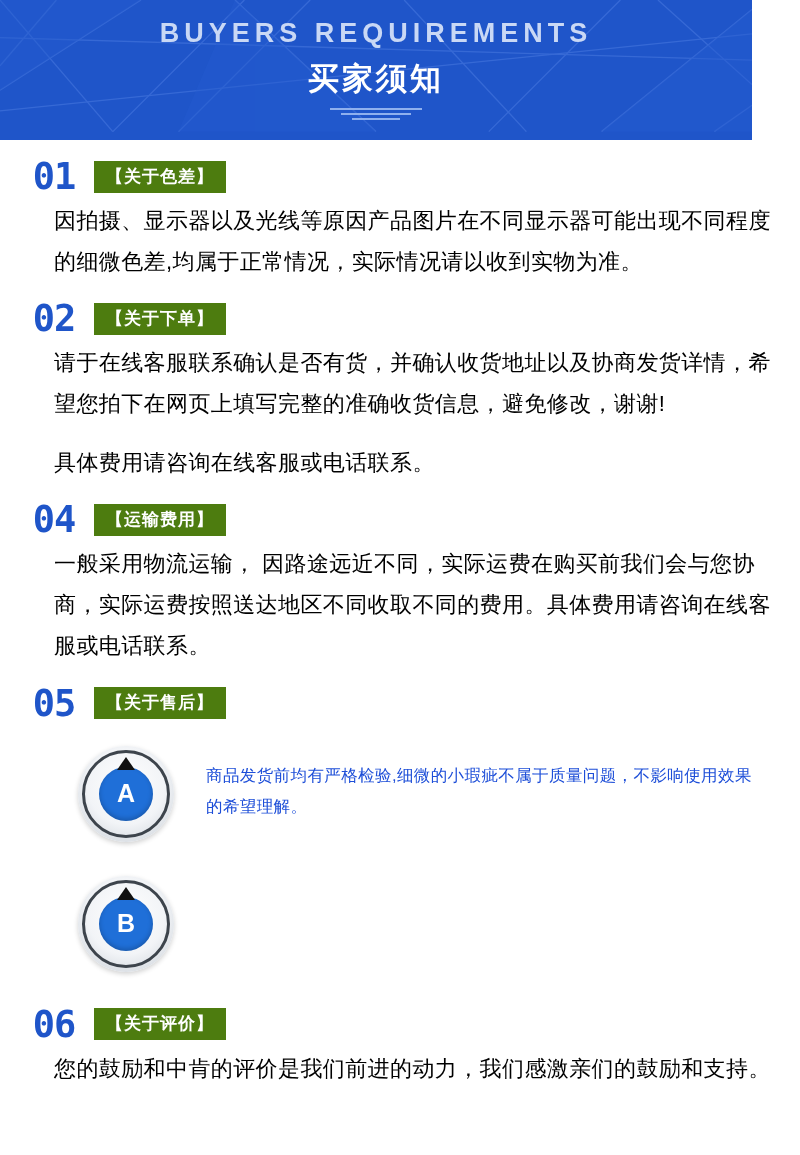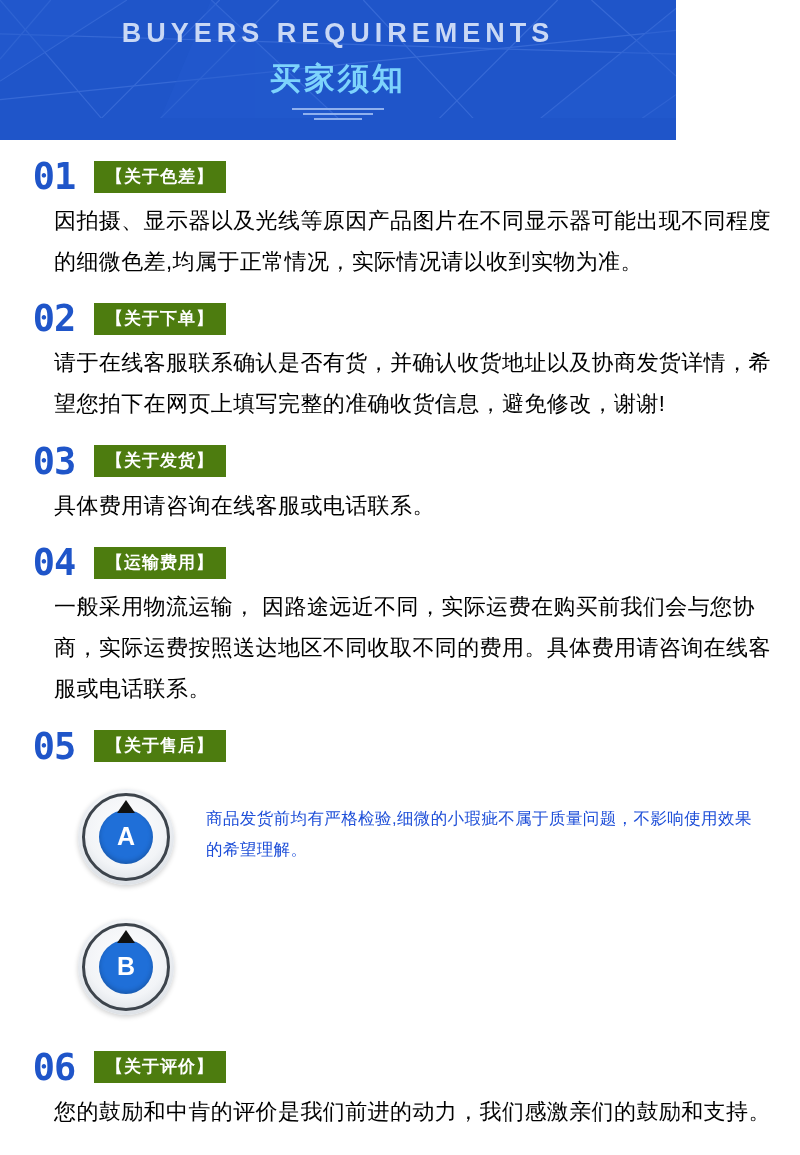--- a/index.html
+++ b/index.html
@@ -13,21 +13,21 @@
     height: 1155px;
     position: relative;
     font-family: "Liberation Sans", "DejaVu Sans", sans-serif;
     color: #1a1a1a;
     overflow: hidden;
   }
 
   
   .header {
     position: relative;
-    width: 676px;
+    width: 752px;
     height: 140px;
     background: #1f55c9;
     overflow: hidden;
   }
   .header .facets {
     position: absolute;
     inset: 0;
     opacity: 0.55;
   }
   .header-inner {
@@ -41,21 +41,21 @@
   }
   .header-en {
     color: #c9d8f5;
     font-size: 27px;
     letter-spacing: 5px;
     font-weight: bold;
     line-height: 1;
     margin-top: 2px;
   }
   .header-cn {
-    color: #7dd3fc;
+    color: #ffffff;
     font-size: 31px;
     font-weight: bold;
     letter-spacing: 3px;
     line-height: 1;
     margin-top: 16px;
   }
   .header-rules {
     margin-top: 14px;
     width: 92px;
   }
@@ -224,24 +224,20 @@
 
   <div class="section">
     <div class="sec-head">
       <div class="num">02</div>
       <div class="tag">【关于下单】</div>
     </div>
     <div class="body-text">请于在线客服联系确认是否有货，并确认收货地址以及协商发货详情，希望您拍下在网页上填写完整的准确收货信息，避免修改，谢谢!</div>
   </div>
 
   <div class="section">
-    <div class="sec-head">
-      <div class="num">03</div>
-      <div class="tag">【关于发货】</div>
-    </div>
     <div class="body-text">具体费用请咨询在线客服或电话联系。</div>
   </div>
 
   <div class="section">
     <div class="sec-head">
       <div class="num">04</div>
       <div class="tag">【运输费用】</div>
     </div>
     <div class="body-text">一般采用物流运输， 因路途远近不同，实际运费在购买前我们会与您协商，实际运费按照送达地区不同收取不同的费用。具体费用请咨询在线客服或电话联系。</div>
   </div>

